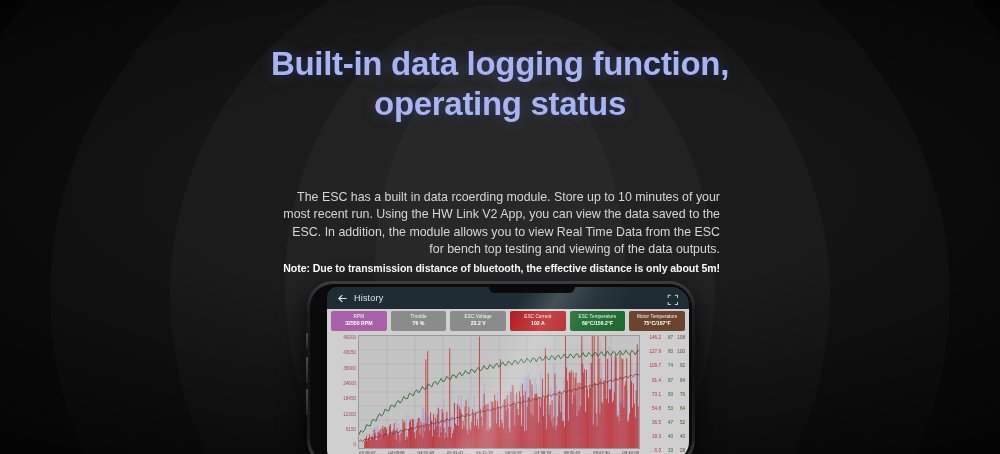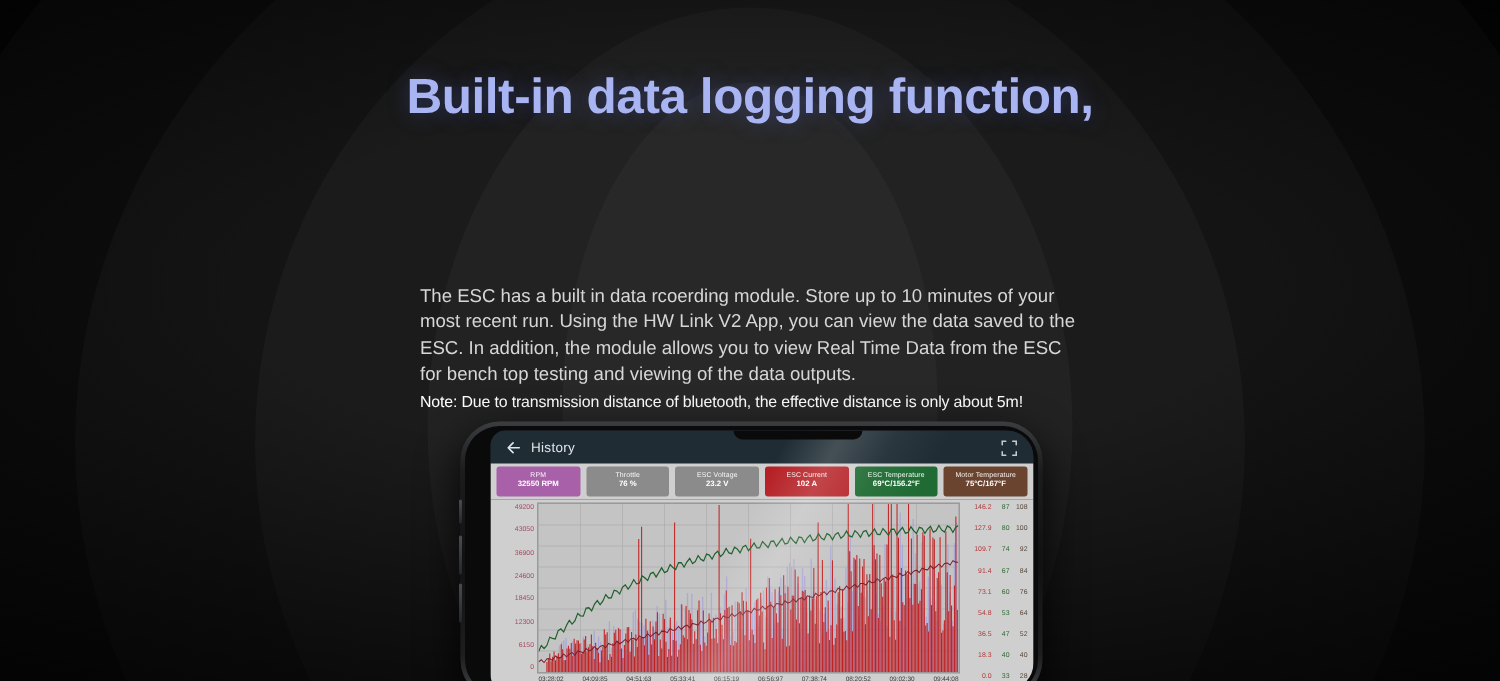--- a/index.html
+++ b/index.html
@@ -47,31 +47,31 @@
     z-index: 5;
     text-shadow: 0 0 14px rgba(90,110,220,.35);
   }
   .headline span { display: block; }
 
   
   .copy {
     position: absolute; top: 189px; left: 50%;
     transform: translateX(-50%);
     width: 440px;
-    text-align: left;
+    text-align: right;
     color: #d6d6d6;
     font-size: 12.4px;
     line-height: 17.3px;
     z-index: 5;
   }
   .copy .note {
     display: block;
     margin-top: 3px;
     color: #ffffff;
-    font-weight: 400;
+    font-weight: 700;
     font-size: 10.6px;
     line-height: 15px;
     white-space: nowrap;
     letter-spacing: -0.1px;
   }
 
   
   #phone {
     position: absolute;
     left: 307px; top: 281px;
@@ -210,20 +210,21 @@
 
   <div class="ring r1"></div>
   <div class="ring r2"></div>
   <div class="ring r3"></div>
   <div class="ring r4"></div>
   <div class="ring r5"></div>
   <div class="fade"></div>
 
   <div class="headline">
     <span>Built-in data logging function,</span>
+    <span>operating status</span>
   </div>
 
   <div class="copy">
     <span>The ESC has a built in data rcoerding module. Store up to 10 minutes of your most recent run. Using the HW Link V2 App, you can view the data saved to the ESC. In addition, the module allows you to view Real Time Data from the ESC for bench top testing and viewing of the data outputs.</span>
     <span class="note">Note: Due to transmission distance of bluetooth, the effective distance is only about 5m!</span>
   </div>
 
   <div id="phone">
     <div class="phone-body"></div>
     <div class="phone-rim"></div>

